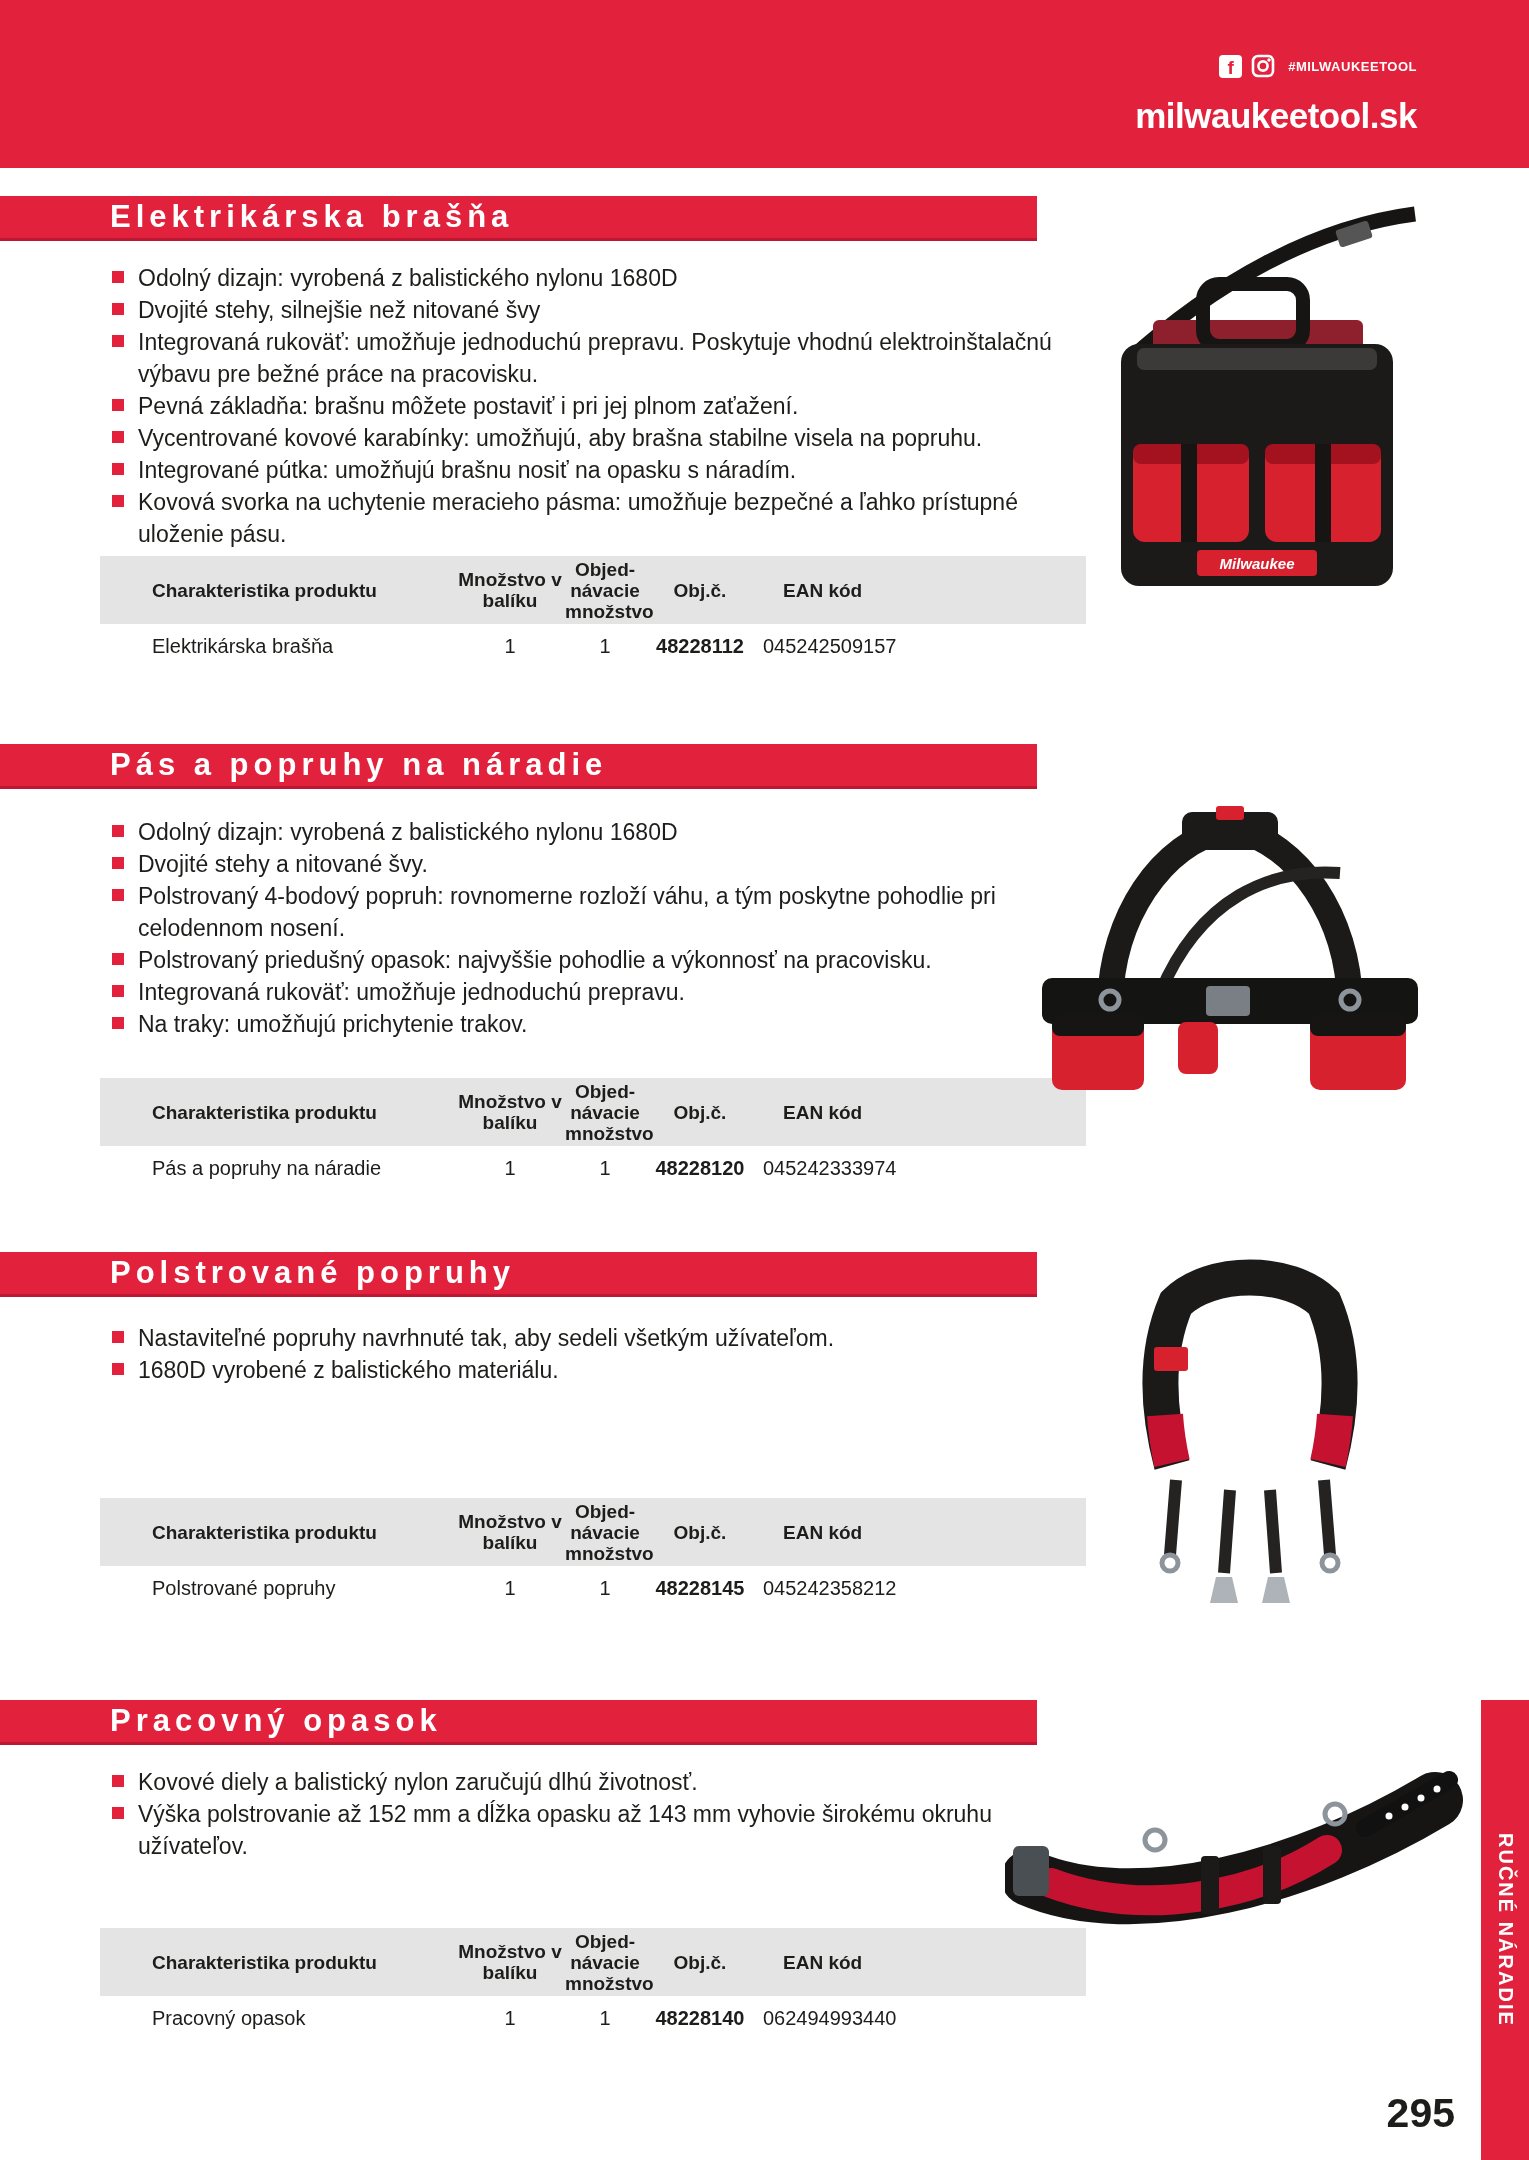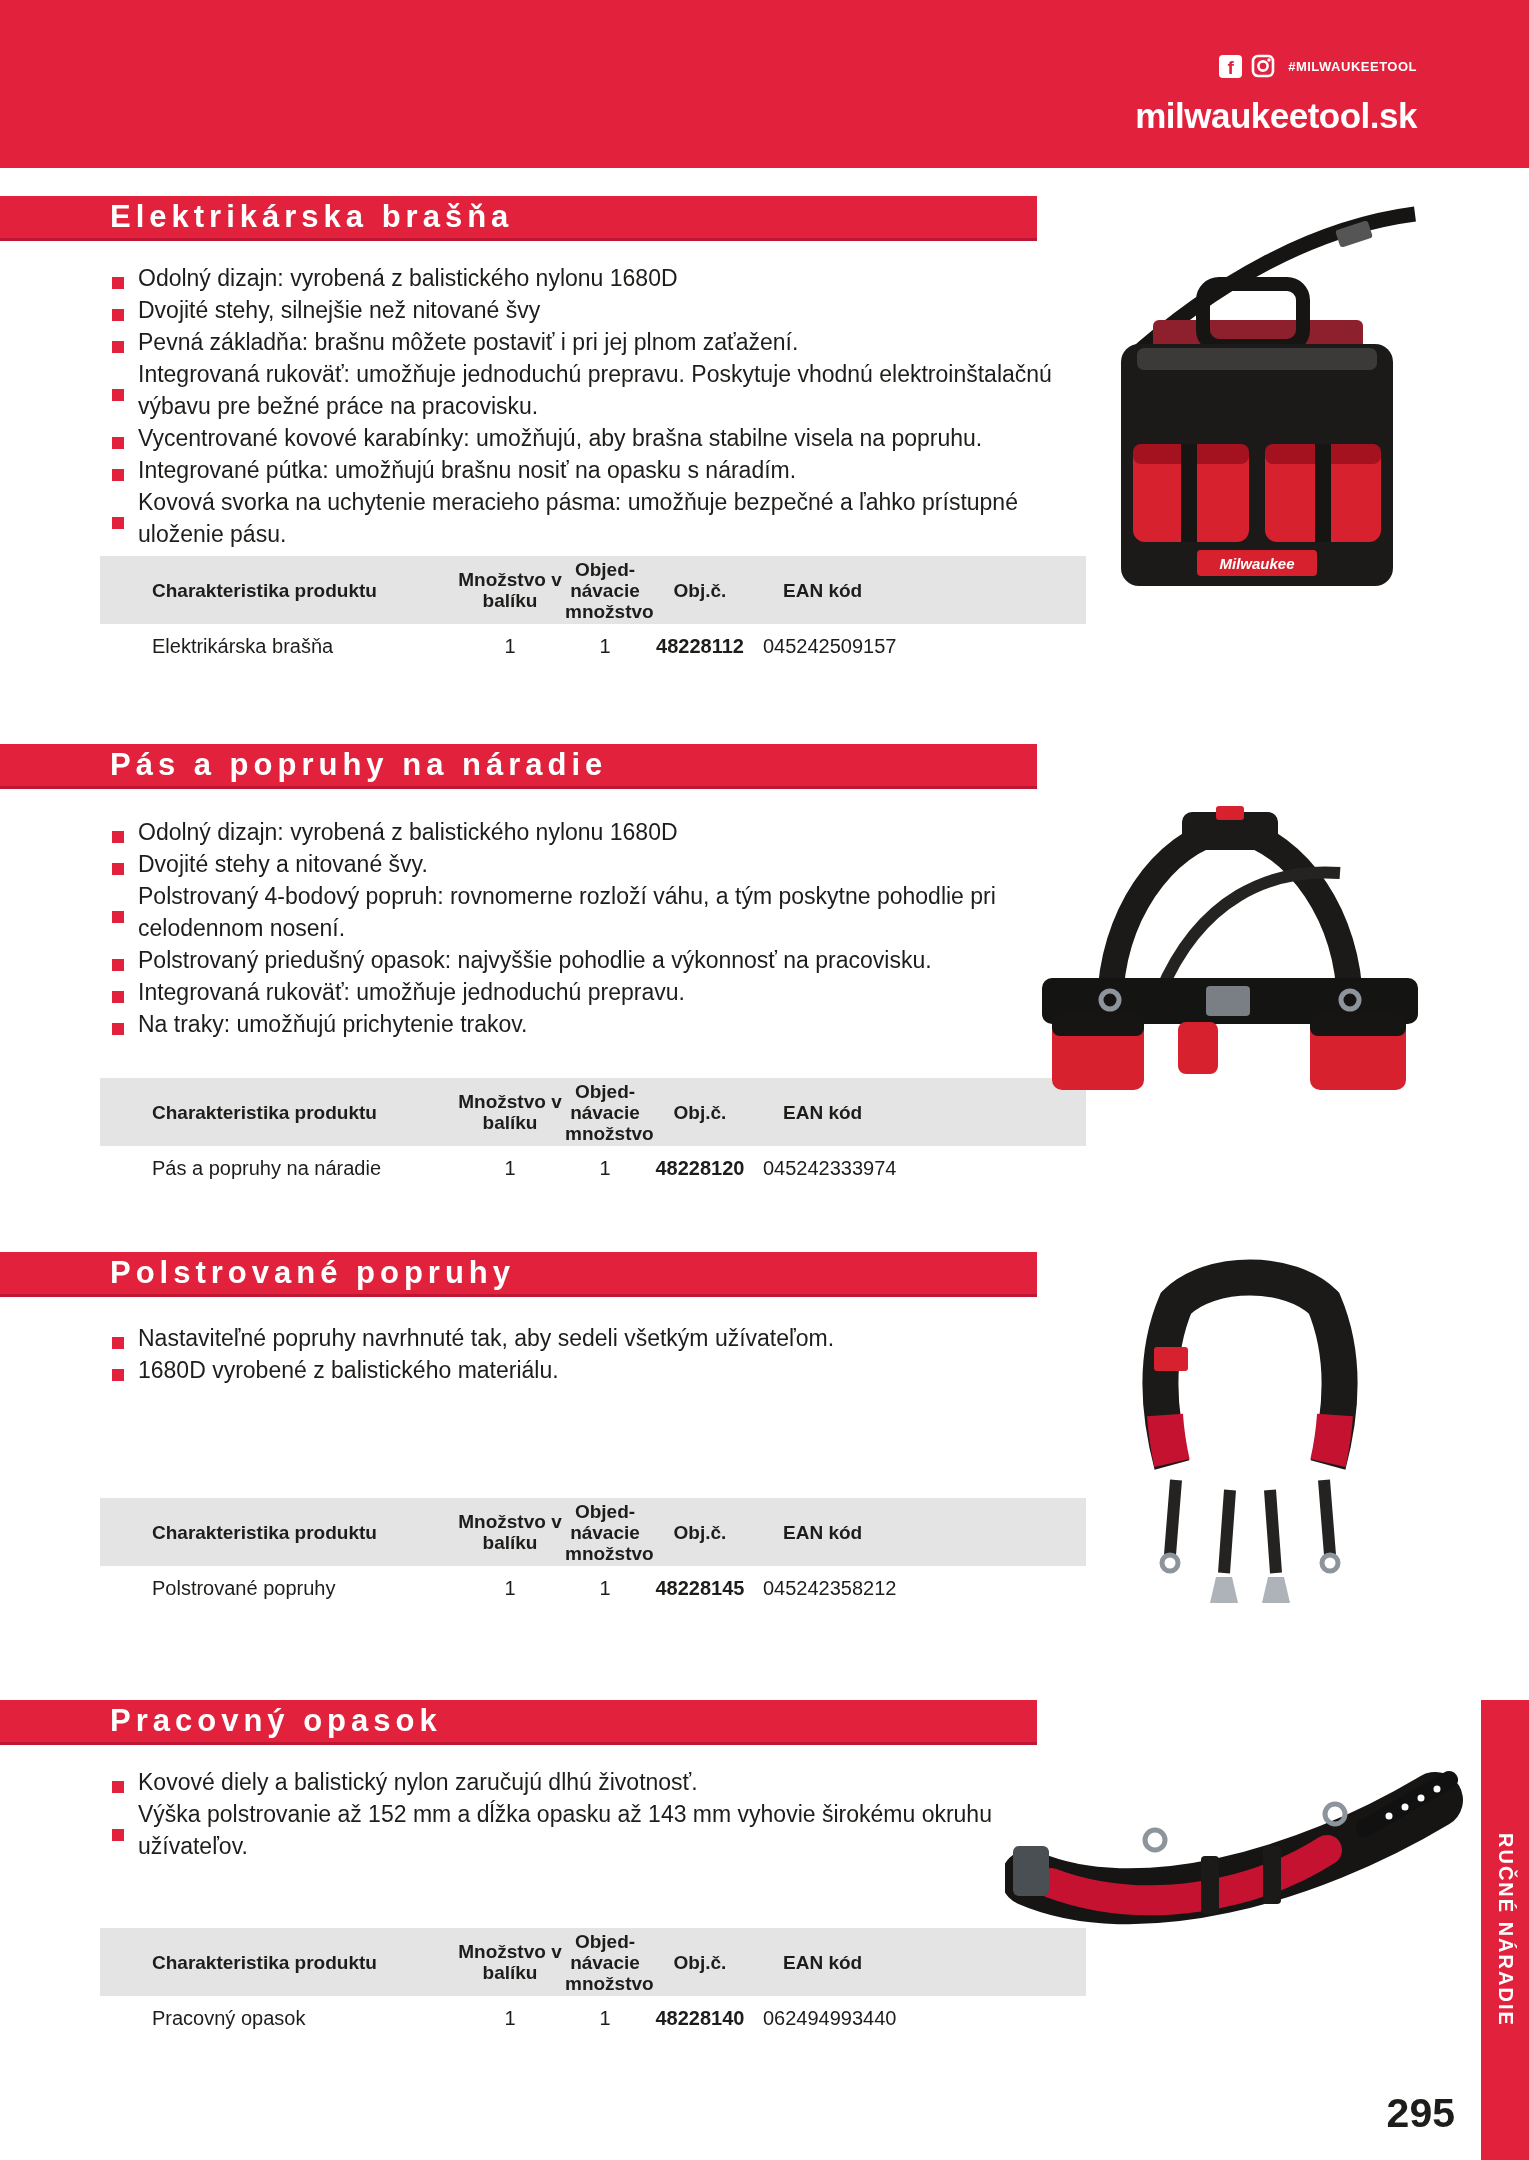--- a/index.html
+++ b/index.html
@@ -20,21 +20,21 @@
   
   .banner{position:absolute;left:0;width:1037px;height:45px;background:#E2213C;
           border-bottom:3px solid #BE1734;box-sizing:border-box;display:flex;align-items:center;}
   .banner span{color:#fff;font-weight:bold;font-size:31px;letter-spacing:5px;padding-left:110px;
                white-space:nowrap;}
   .b1{top:196px}.b2{top:744px}.b3{top:1252px}.b4{top:1700px}
 
   
   .bullets{position:absolute;left:112px;width:965px;margin:0;padding:0;list-style:none;
            font-size:23px;line-height:32px;}
-  .bullets li{display:flex;gap:14px;align-items:center;}
+  .bullets li{display:flex;gap:14px;}
   .sq{flex:0 0 12px;width:12px;height:12px;background:#E2213C;margin-top:9px;}
   .l1{top:262px}.l2{top:816px}.l3{top:1322px}.l4{top:1766px}
 
   
   .ptable{position:absolute;left:100px;width:986px;}
   .t1{top:556px}.t2{top:1078px}.t3{top:1498px}.t4{top:1928px}
   .thead,.trow{display:grid;grid-template-columns:355px 110px 80px 110px 1fr;align-items:center;}
   .thead{background:#E4E4E4;min-height:68px;font-weight:bold;font-size:19px;line-height:21px;}
   .trow{height:44px;font-size:20px;}
   .c-name{padding-left:27px;text-align:left;margin-left:25px;}
@@ -83,25 +83,25 @@
     <li>
         <span class="sq"></span>
         <span>Odolný dizajn: vyrobená z balistického nylonu 1680D</span>
       </li>
     <li>
         <span class="sq"></span>
         <span>Dvojité stehy, silnejšie než nitované švy</span>
       </li>
     <li>
         <span class="sq"></span>
+        <span>Integrovaná rukoväť: umožňuje jednoduchú prepravu. Poskytuje vhodnú elektroinštalačnú výbavu pre bežné práce na pracovisku.</span>
+      </li>
+    <li>
+        <span class="sq"></span>
         <span>Pevná základňa: brašnu môžete postaviť i pri jej plnom zaťažení.</span>
-      </li>
-    <li>
-        <span class="sq"></span>
-        <span>Integrovaná rukoväť: umožňuje jednoduchú prepravu. Poskytuje vhodnú elektroinštalačnú výbavu pre bežné práce na pracovisku.</span>
       </li>
     <li>
         <span class="sq"></span>
         <span>Vycentrované kovové karabínky: umožňujú, aby brašna stabilne visela na popruhu.</span>
       </li>
     <li>
         <span class="sq"></span>
         <span>Integrované pútka: umožňujú brašnu nosiť na opasku s náradím.</span>
       </li>
     <li>

